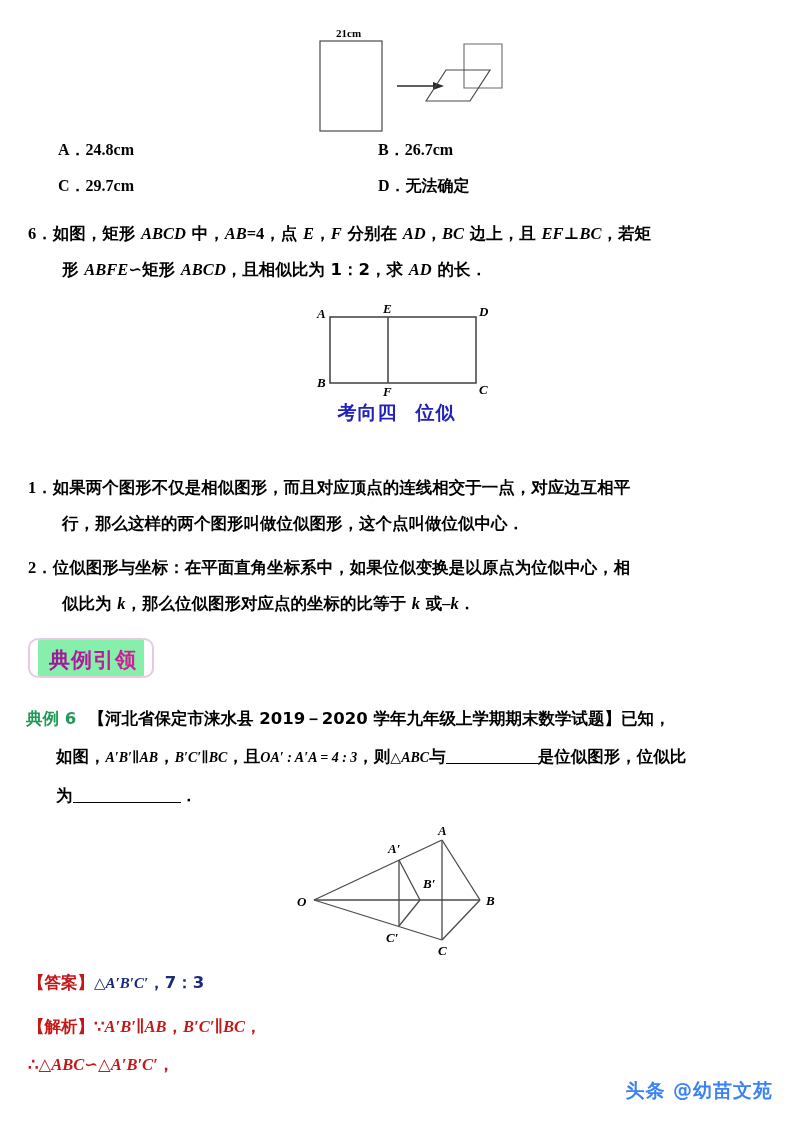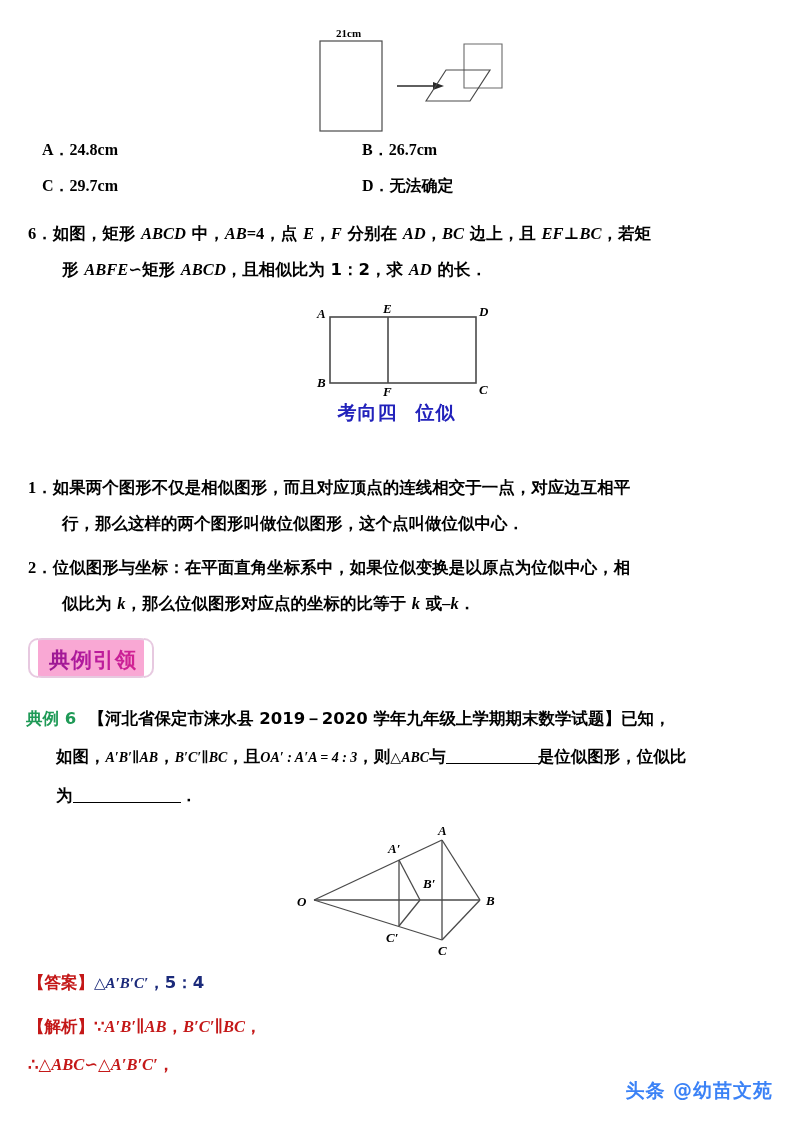--- a/index.html
+++ b/index.html
@@ -15,21 +15,21 @@
 
   
   .cn{font-family:"DejaVu Sans","Liberation Sans",sans-serif;font-weight:700;}
   .mi{font-family:"Liberation Serif","DejaVu Serif",serif;font-style:italic;font-weight:700;}
   .mr{font-family:"Liberation Serif","DejaVu Serif",serif;font-weight:700;}
 
   
   #fig-shear{position:absolute;left:300px;top:22px;width:220px;height:118px;}
 
   
-  .opt-row{position:absolute;left:42px;width:700px;font-size:16px;font-weight:700;}
+  .opt-row{position:absolute;left:58px;width:700px;font-size:16px;font-weight:700;}
   .opt-row .col2{position:absolute;left:320px;top:0;}
   .opt-label{font-family:"Liberation Serif",serif;font-weight:700;}
 
   
   #q6{position:absolute;left:28px;top:216px;width:740px;font-size:16.5px;line-height:36px;font-weight:700;}
   #q6 .l2{margin-left:34px;}
 
   
   #fig-rect{position:absolute;left:300px;top:302px;width:215px;height:96px;}
 
@@ -42,21 +42,21 @@
   }
   #kaoxiang .gap{display:inline-block;width:18px;}
 
   
   .def{position:absolute;left:28px;width:742px;font-size:16.5px;line-height:36px;font-weight:700;}
   .def .l2{margin-left:34px;}
 
   
   #badge{
     position:absolute;left:28px;top:638px;width:126px;height:40px;
-    background:#f9a8d4;
+    background:#86efac;
     border:2px solid #e7c9e0;
     border-radius:14px 14px 14px 14px;
     box-sizing:border-box;
   }
   #badge:before,#badge:after{
     content:"";position:absolute;top:-2px;width:10px;height:40px;
     border-top:2px solid #e7c9e0;border-bottom:2px solid #e7c9e0;
     background:#fff;box-sizing:border-box;
   }
   #badge:before{left:-2px;border-left:2px solid #e7c9e0;border-radius:10px 0 0 10px;}
@@ -199,21 +199,21 @@
       <text x="146" y="13" class="mi" font-size="13">A</text>
       <text x="194" y="83" class="mi" font-size="13">B</text>
       <text x="146" y="133" class="mi" font-size="13">C</text>
       <text x="96" y="31" class="mi" font-size="13">A′</text>
       <text x="131" y="66" class="mi" font-size="13">B′</text>
       <text x="94" y="120" class="mi" font-size="13">C′</text>
     </svg>
   </div>
 
   <div class="ans" style="top:968px;">
-    <span class="cn red">【答案】</span><span class="mi navy" style="font-size:15px;">△A′B′C′</span><span class="cn navy">，5：4</span>
+    <span class="cn red">【答案】</span><span class="mi navy" style="font-size:15px;">△A′B′C′</span><span class="cn navy">，7：3</span>
   </div>
 
   <div class="ans red" style="top:1050px;">
     <span class="mr">∴</span><span class="mi">△ABC</span><span class="mr">∽</span><span class="mi">△A′B′C′</span><span class="cn">，</span>
   </div>
 
   <div class="ans red" style="top:1012px;">
     <span class="cn">【解析】</span><span class="mr">∵</span><span class="mi">A′B′</span><span class="mr">∥</span><span class="mi">AB</span><span class="cn">，</span><span class="mi">B′C′</span><span class="mr">∥</span><span class="mi">BC</span><span class="cn">，</span>
   </div>
 

